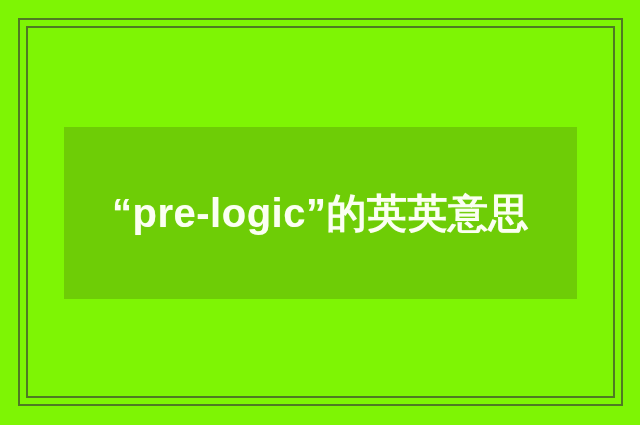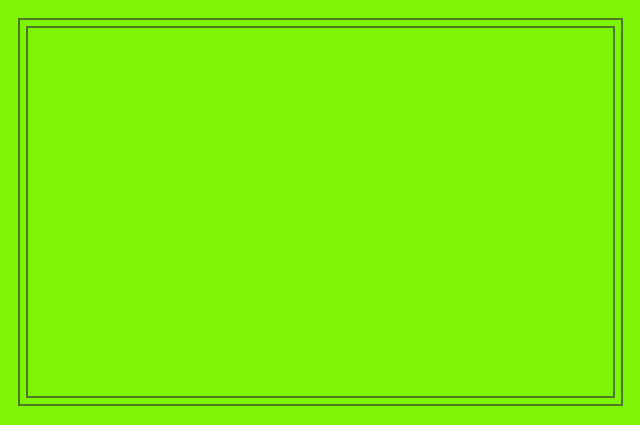--- a/index.html
+++ b/index.html
@@ -77,14 +77,17 @@
   }
 </style>
 </head>
 <body>
 
 <div id="card">
 
   <div id="frame-outer"></div>
   <div id="frame-inner"></div>
 
+  <div id="panel">
+    <h1 id="panel-title">“pre-logic”的英英意思</h1>
+  </div>
 
 </div>
 
 </body></html>

